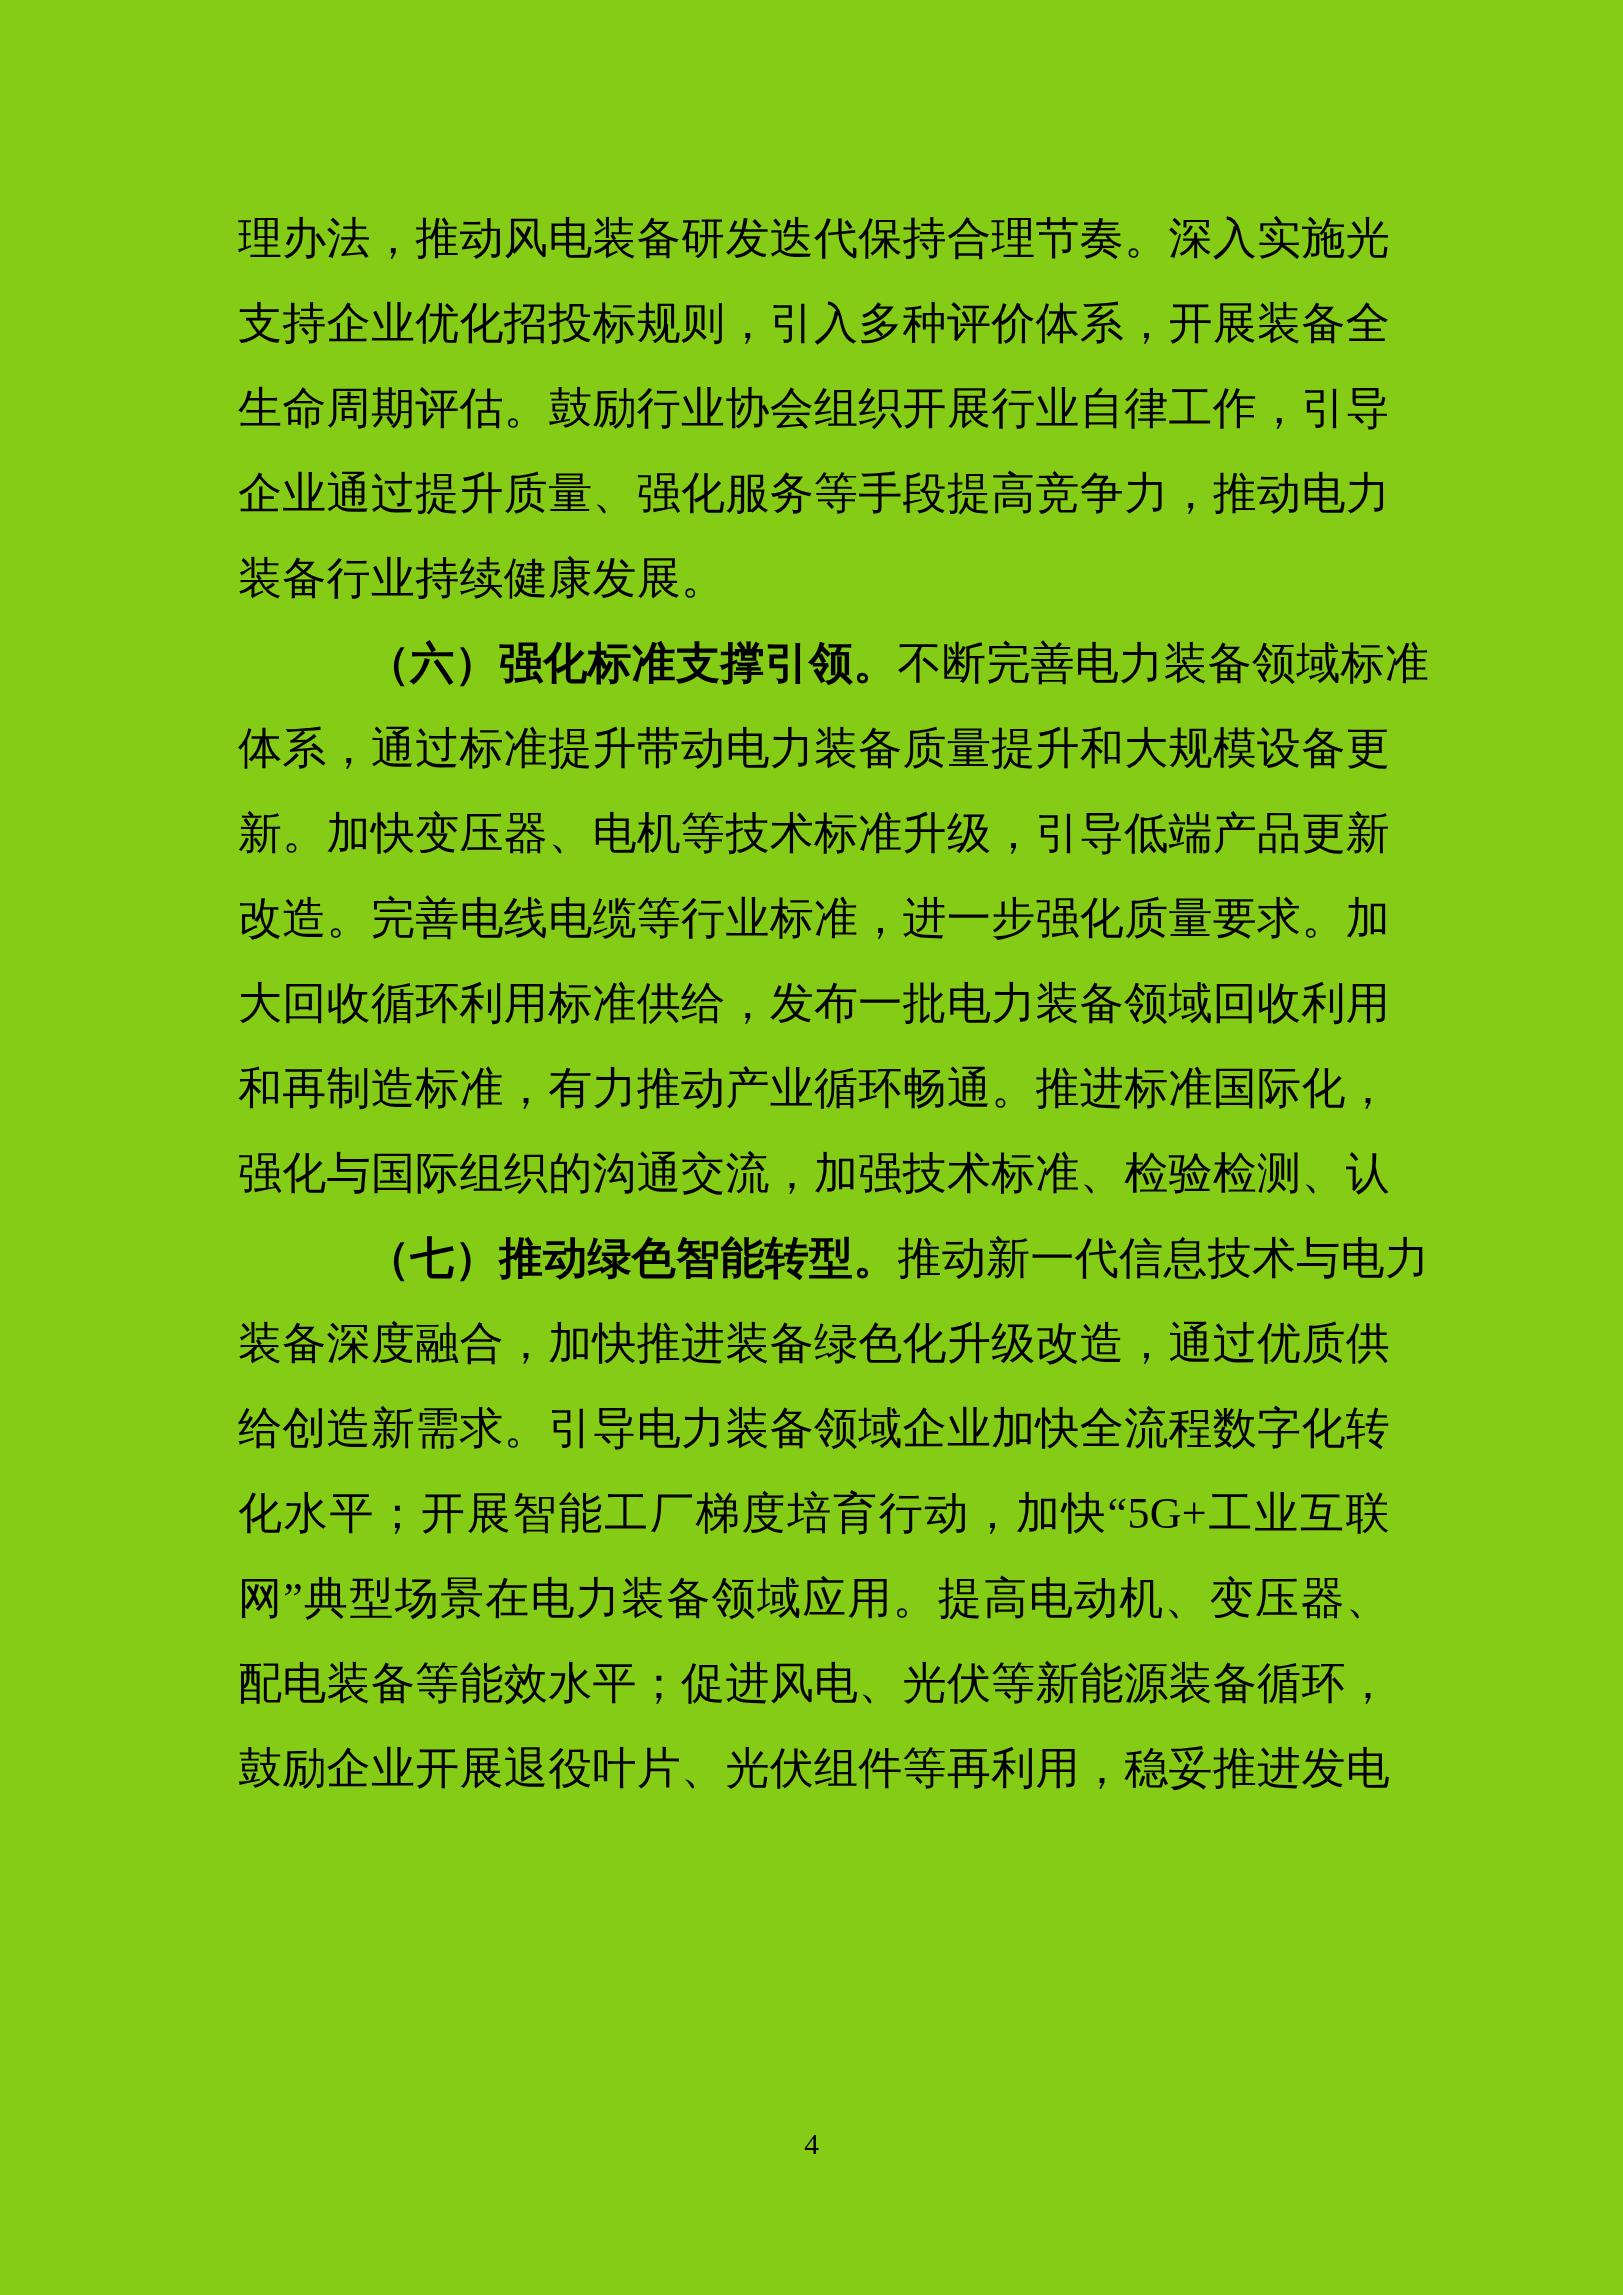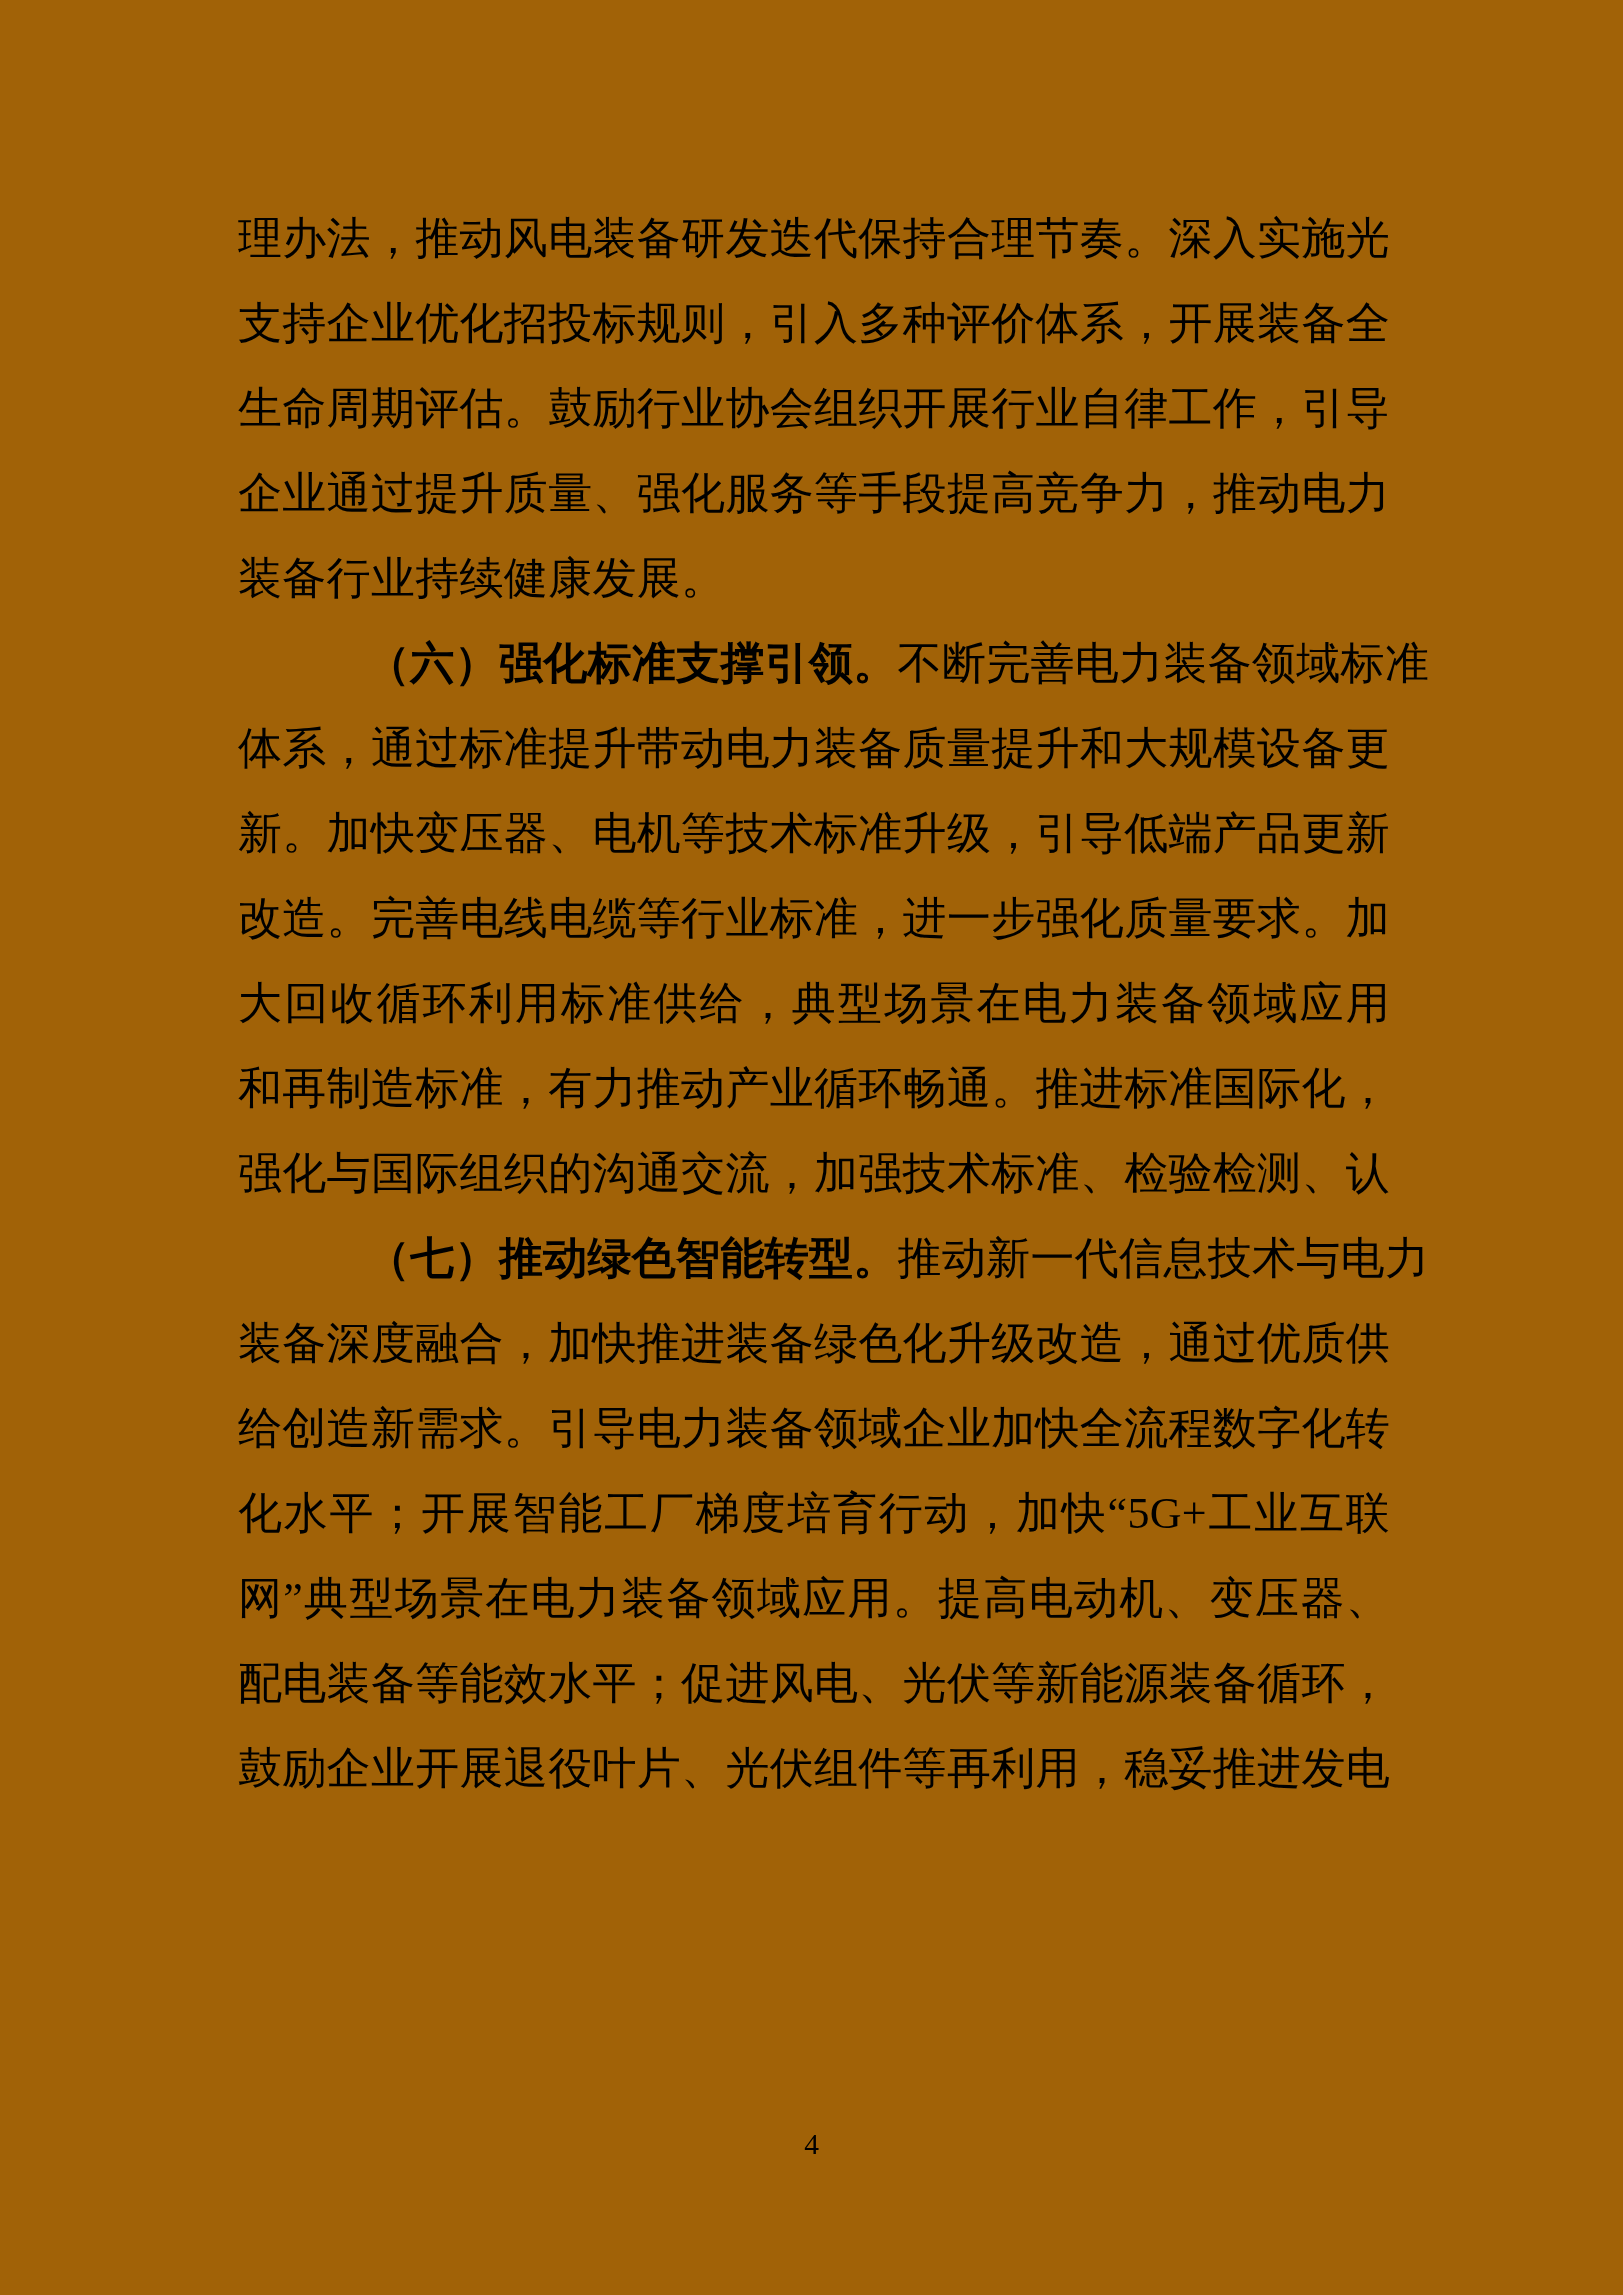--- a/index.html
+++ b/index.html
@@ -5,21 +5,21 @@
   html, body {
     margin: 0;
     padding: 0;
     background: #9a9a9a;
   }
   .page {
     position: relative;
     width: 1623px;
     height: 2295px;
     margin: 0 auto;
-    background: #a16207;
+    background: #84cc16;
     color: #000000;
     font-family: "Liberation Serif", "DejaVu Serif", serif;
     overflow: hidden;
   }
   .doc-body {
     position: absolute;
     left: 238px;
     top: 196px;
     width: 1152px;
   }
@@ -60,21 +60,21 @@
   <div class="doc-body" id="doc-body">
       <div class="text-line full"><span class="run">理办法，推动风电装备研发迭代保持合理节奏。深入实施光</span></div>
       <div class="text-line full"><span class="run">支持企业优化招投标规则，引入多种评价体系，开展装备全</span></div>
       <div class="text-line full"><span class="run">生命周期评估。鼓励行业协会组织开展行业自律工作，引导</span></div>
       <div class="text-line full"><span class="run">企业通过提升质量、强化服务等手段提高竞争力，推动电力</span></div>
       <div class="text-line"><span class="run">装备行业持续健康发展。</span></div>
       <div class="text-line indent full"><span class="run bold">（六）强化标准支撑引领。</span><span class="run">不断完善电力装备领域标准</span></div>
       <div class="text-line full"><span class="run">体系，通过标准提升带动电力装备质量提升和大规模设备更</span></div>
       <div class="text-line full"><span class="run">新。加快变压器、电机等技术标准升级，引导低端产品更新</span></div>
       <div class="text-line full"><span class="run">改造。完善电线电缆等行业标准，进一步强化质量要求。加</span></div>
-      <div class="text-line full"><span class="run">大回收循环利用标准供给，典型场景在电力装备领域应用</span></div>
+      <div class="text-line full"><span class="run">大回收循环利用标准供给，发布一批电力装备领域回收利用</span></div>
       <div class="text-line full"><span class="run">和再制造标准，有力推动产业循环畅通。推进标准国际化，</span></div>
       <div class="text-line full"><span class="run">强化与国际组织的沟通交流，加强技术标准、检验检测、认</span></div>
       <div class="text-line indent full"><span class="run bold">（七）推动绿色智能转型。</span><span class="run">推动新一代信息技术与电力</span></div>
       <div class="text-line full"><span class="run">装备深度融合，加快推进装备绿色化升级改造，通过优质供</span></div>
       <div class="text-line full"><span class="run">给创造新需求。引导电力装备领域企业加快全流程数字化转</span></div>
       <div class="text-line full"><span class="run">化水平；开展智能工厂梯度培育行动，加快“5G+工业互联</span></div>
       <div class="text-line full"><span class="run">网”典型场景在电力装备领域应用。提高电动机、变压器、</span></div>
       <div class="text-line full"><span class="run">配电装备等能效水平；促进风电、光伏等新能源装备循环，</span></div>
       <div class="text-line full"><span class="run">鼓励企业开展退役叶片、光伏组件等再利用，稳妥推进发电</span></div>
     </div>

